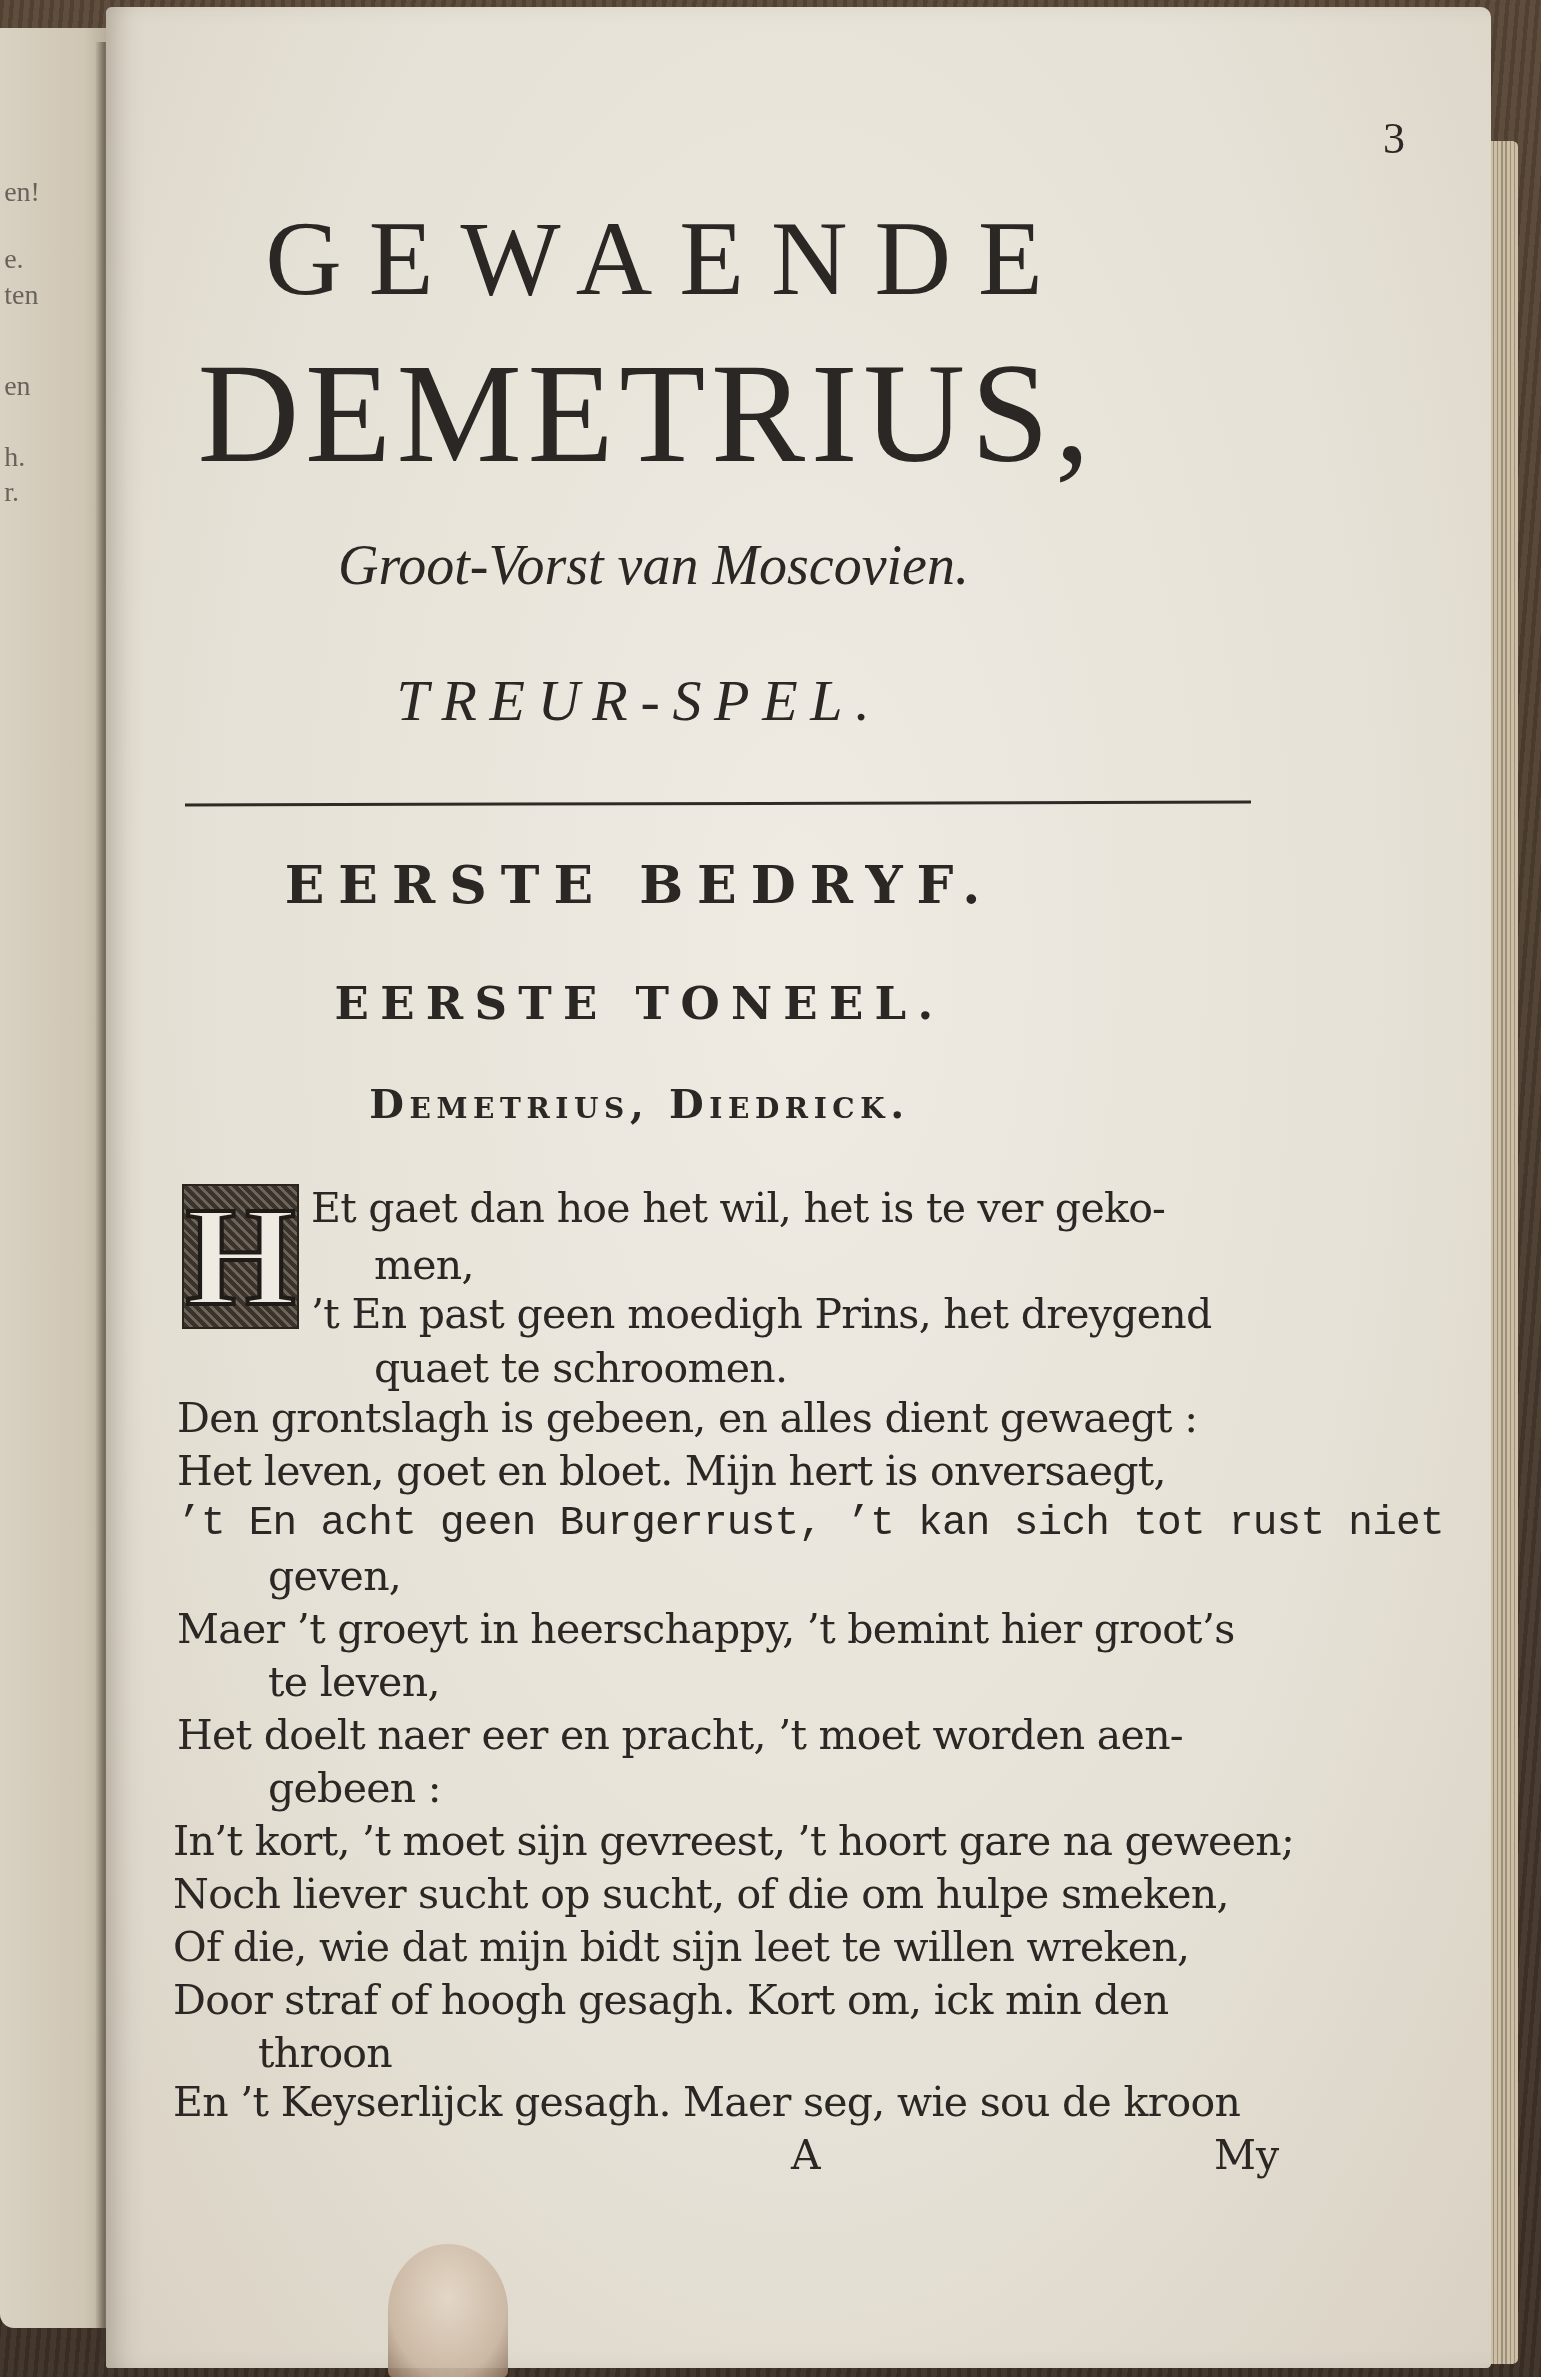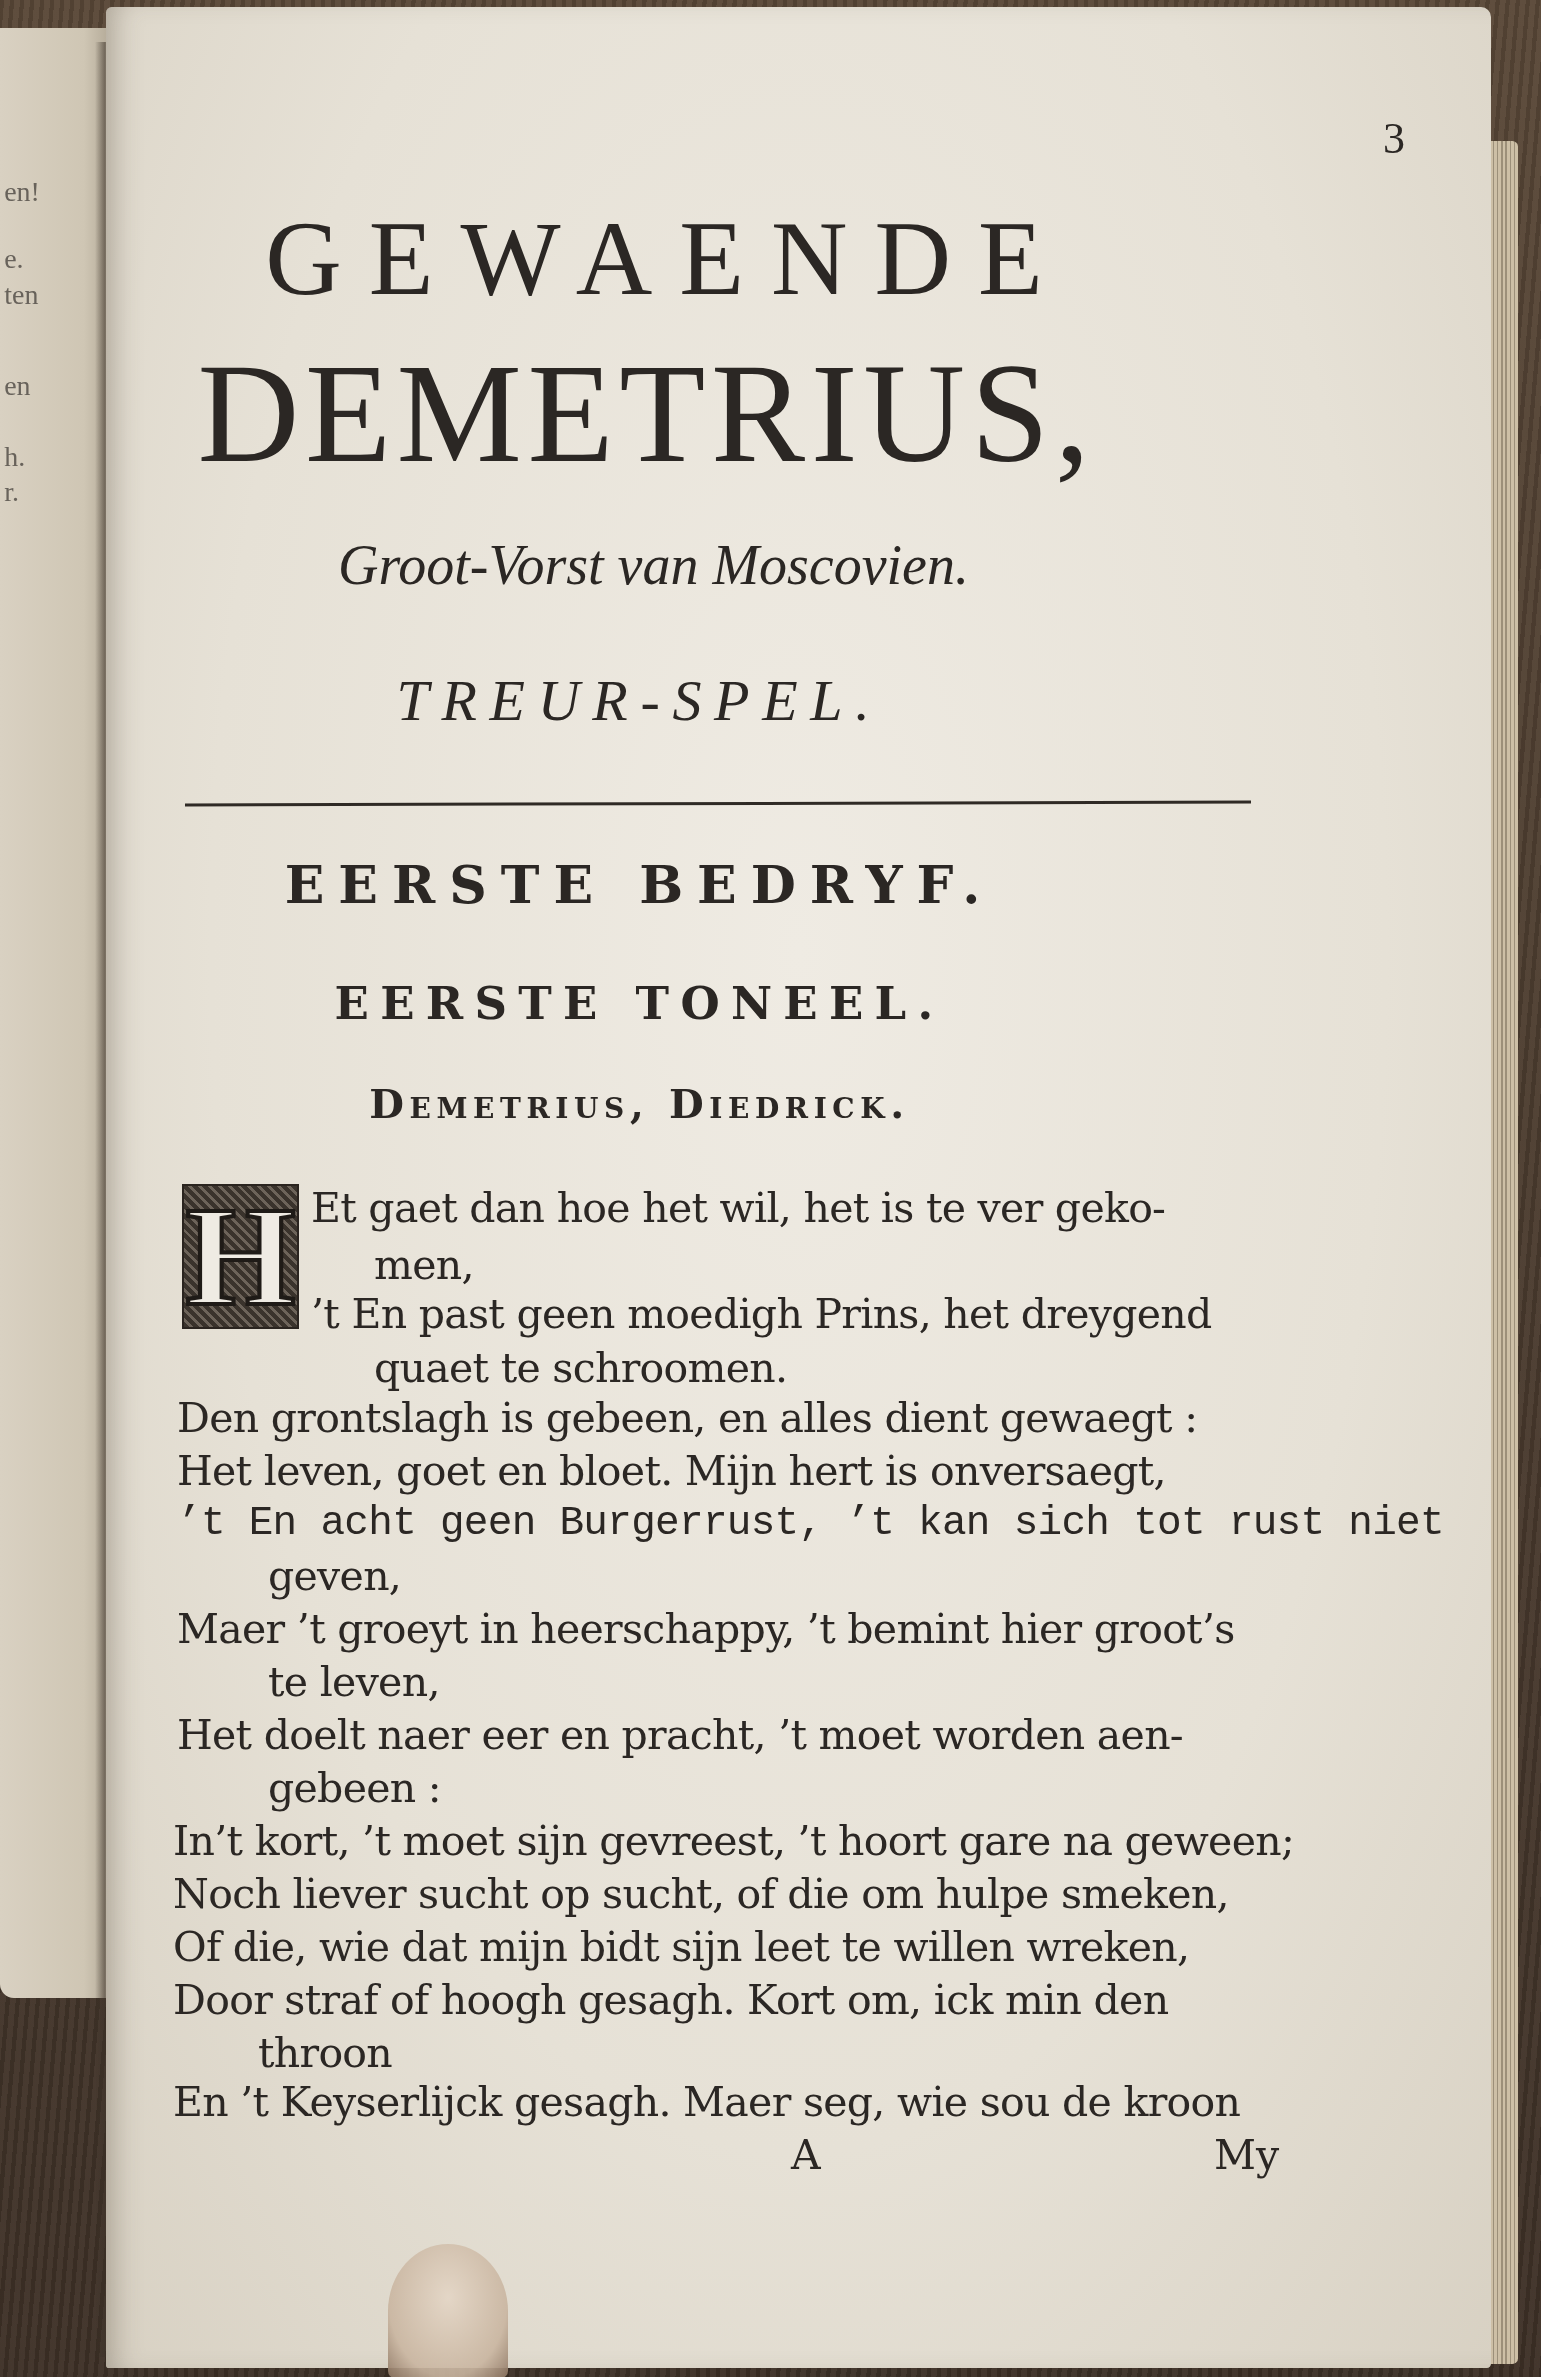--- a/index.html
+++ b/index.html
@@ -10,21 +10,21 @@
   }
   
   .backdrop {
     position:absolute; inset:0;
     background:
       repeating-linear-gradient(95deg, rgba(0,0,0,0.10) 0 4.2px, rgba(255,255,255,0.03) 4.2px 10px),
       linear-gradient(180deg, #5a4838 0%, #3e3127 100%);
   }
   
   .left-page {
-    position:absolute; left:0; top:28px; width:120px; height:1970px;
+    position:absolute; left:0; top:28px; width:120px; height:2300px;
     background:linear-gradient(90deg, #d9d1c2 0%, #cfc6b4 70%, #a99f8d 100%);
     border-radius:0 0 0 14px;
   }
   .left-page .frag {
     position:absolute; left:4.2px; font-family:"Liberation Serif", serif;
     font-size:28px; color:#55504a; opacity:0.85;
   }
   .gutter {
     position:absolute; left:95px; top:42px; width:21px; height:2315px;
     background:linear-gradient(90deg, rgba(60,50,40,0) 0%, rgba(60,50,40,0.55) 45%, rgba(60,50,40,0) 100%);

